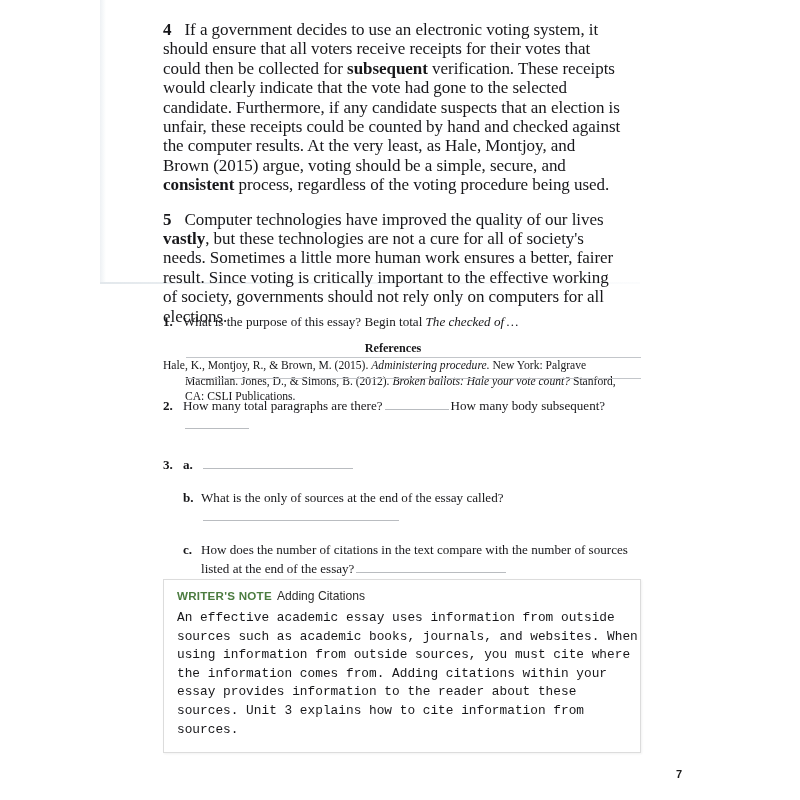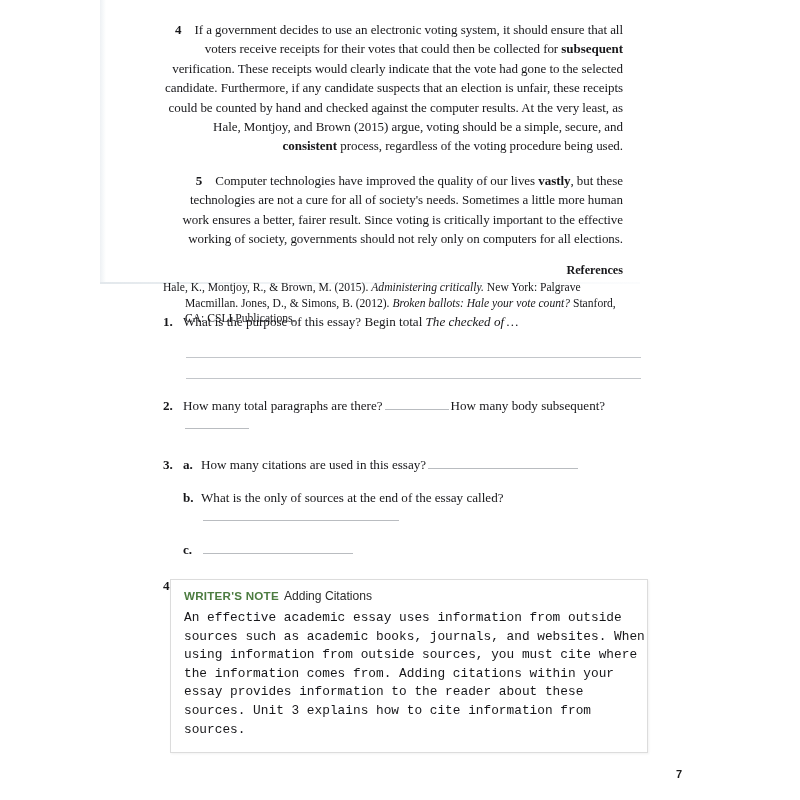--- a/index.html
+++ b/index.html
@@ -43,37 +43,37 @@
   }
 
   
   .essay {
     position: absolute;
     left: 163px;
     top: 20px;
     width: 460px;
   }
   .para {
-    font-size: 13px;
+    font-size: 17px;
     line-height: 19.4px;
-    text-align: right;
+    text-align: left;
     margin: 0 0 15px 0;
     color: #17171a;
     letter-spacing: -0.05px;
   }
   .para .pnum {
     font-weight: bold;
     margin-right: 13px;
   }
   .para b { font-weight: bold; }
 
   .refs-head {
     font-size: 12.2px;
     font-weight: bold;
-    text-align: right;
+    text-align: center;
     margin: 14px 0 2px 0;
     color: #17171a;
   }
   .refs-entry {
     font-size: 11.6px;
     line-height: 15.4px;
     padding-left: 22px;
     text-indent: -22px;
     color: #17171a;
     margin: 0;
@@ -131,21 +131,20 @@
   .writers-note {
     position: absolute;
     left: 163px;
     top: 579px;
     width: 478px;
     border: 1px solid #dcdcdc;
     box-shadow: 1px 1px 2px rgba(0,0,0,0.055);
     background: #ffffff;
     padding: 9px 2px 13px 13px;
     box-sizing: border-box;
-    margin-left: 7px;
   }
   .wn-head {
     font-family: "Liberation Sans", sans-serif;
     font-size: 11.6px;
     margin-bottom: 6px;
     white-space: nowrap;
   }
   .wn-head .wn-label {
     font-weight: bold;
     color: #4c7c40;
@@ -184,50 +183,50 @@
   <div class="page-edge-bottom"></div>
 
   <section class="essay">
     <div id="essay-paragraphs">
         <p class="para"><span class="pnum">4</span><span>If a government decides to use an electronic voting system, it should ensure that all voters receive receipts for their votes that could then be collected for </span><b>subsequent</b><span> verification. These receipts would clearly indicate that the vote had gone to the selected candidate. Furthermore, if any candidate suspects that an election is unfair, these receipts could be counted by hand and checked against the computer results. At the very least, as Hale, Montjoy, and Brown (2015) argue, voting should be a simple, secure, and </span><b>consistent</b><span> process, regardless of the voting procedure being used.</span></p>
         <p class="para"><span class="pnum">5</span><span>Computer technologies have improved the quality of our lives </span><b>vastly</b><span>, but these technologies are not a cure for all of society's needs. Sometimes a little more human work ensures a better, fairer result. Since voting is critically important to the effective working of society, governments should not rely only on computers for all elections.</span></p>
       </div>
 
     <h3 class="refs-head">References</h3>
     <div id="references-list">
-        <p class="refs-entry"><span>Hale, K., Montjoy, R., &amp; Brown, M. (2015). </span><i>Administering critically.</i><span> New York: Palgrave Macmillan. Jones, D., &amp; Simons, B. (2012). </span><i>Broken ballots: Hale your vote count?</i><span> Stanford, CA: CSLI Publications.</span></p>
+        <p class="refs-entry"><span>Hale, K., Montjoy, R., &amp; Brown, M. (2015). </span><i>Administering procedure.</i><span> New York: Palgrave Macmillan. Jones, D., &amp; Simons, B. (2012). </span><i>Broken ballots: Hale your vote count?</i><span> Stanford, CA: CSLI Publications.</span></p>
       </div>
   </section>
 
   <section class="questions">
     <div id="question-list">
         <div class="q-row" style="margin-top: 0px;">
           <span class="q-num">1.</span>
           <span class="q-text"><span>What is the purpose of this essay? Begin total </span><i>The checked of …</i></span>
         </div>
         <div class="answer-line" style="margin-top: 26px;"></div>
         <div class="answer-line" style="margin-top: 20px;"></div>
         <div class="q-row" style="margin-top: 17px;">
           <span class="q-num">2.</span>
           <span class="q-text"><span>How many total paragraphs are there?</span><span class="blank blank-sm"></span><span>How many body subsequent?</span><span class="blank blank-sm"></span></span>
         </div>
         <div class="q-row" style="margin-top: 21px;">
           <span class="q-num">3.</span>
           <span class="q-letter">a.</span>
-          <span class="q-text"><span>How many citations are used in this essay?</span><span class="blank blank-md"></span></span>
+          <span class="q-text"><span class="blank blank-md"></span></span>
         </div>
         <div class="q-row" style="margin-top: 14px;">
           <span class="q-num"></span>
           <span class="q-letter">b.</span>
           <span class="q-text"><span>What is the only of sources at the end of the essay called?</span><span class="blank blank-lg"></span></span>
         </div>
         <div class="q-row" style="margin-top: 14px;">
           <span class="q-num"></span>
           <span class="q-letter">c.</span>
-          <span class="q-text"><span class="blank blank-md"></span></span>
+          <span class="q-text"><span>How does the number of citations in the text compare with the number of sources listed at the end of the essay?</span><span class="blank blank-md"></span></span>
         </div>
         <div class="q-row" style="margin-top: 17px;">
           <span class="q-num">4.</span>
           <span class="q-text"><span>What is the strongest supporting point in the essay?</span><span class="blank blank-lg"></span></span>
         </div>
         <div class="answer-line" style="margin-top: 26px;"></div>
       </div>
   </section>
 
   <aside class="writers-note">

